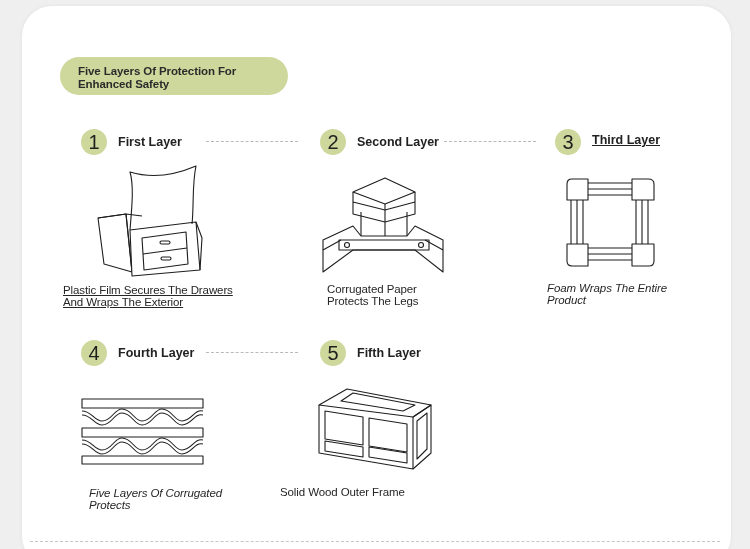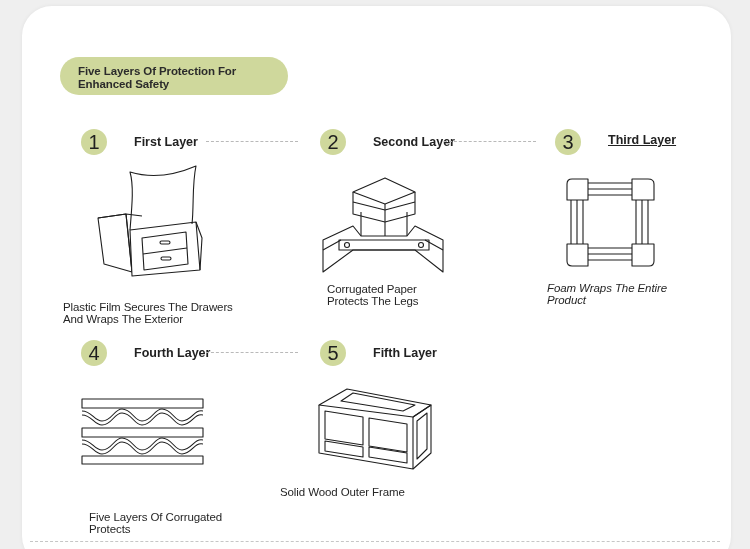--- a/index.html
+++ b/index.html
@@ -2,21 +2,21 @@
 <html><head>
 <meta charset="utf-8">
 <style>
   html, body { margin:0; padding:0; }
   body { width:750px; height:549px; background:#efefef; position:relative; overflow:hidden; font-family:"Liberation Sans", sans-serif; color:#1e1e1e; }
   .card { position:absolute; left:22px; top:6px; width:709px; height:560px; background:#fff; border-radius:30px; box-shadow:0 0 4px rgba(0,0,0,0.06); }
   .pill { position:absolute; left:60px; top:57px; width:228px; height:38px; background:#cfd89c; border-radius:23px; }
   .pill-text { position:absolute; left:18px; top:8px; font-size:11.5px; line-height:13px; font-weight:bold; color:#2b2b2b; letter-spacing:-0.1px; width:200px; }
   .step { position:absolute; display:flex; align-items:center; }
   .num { width:26px; height:26px; border-radius:50%; background:#cfd89c; display:flex; align-items:center; justify-content:center; font-size:20px; color:#1f1f1f; }
-  .step-label { font-size:12.5px; font-weight:bold; margin-left:27px; color:#222; }
+  .step-label { font-size:12.5px; font-weight:bold; margin-left:11px; color:#222; }
   .dash { position:absolute; height:0; border-top:1px dashed #b9b9b9; }
   .desc { position:absolute; font-size:11.5px; line-height:11.5px; color:#262626; letter-spacing:-0.1px; }
   svg.ill { position:absolute; overflow:visible; }
   svg.ill * { fill:none; stroke:#1e1e1e; stroke-width:1.1; stroke-linejoin:round; }
   svg.ill .fillw { fill:#fff; }
   .bottom-dash { position:absolute; left:30px; top:541px; width:690px; border-top:1px dashed #c6c6c6; }
 </style>
 </head>
 <body>
 
@@ -73,21 +73,21 @@
   <path d="M22 5 L66 5 M22 11 L66 11 M22 17 L66 17"></path>
   <path d="M22 70 L66 70 M22 76 L66 76 M22 82 L66 82"></path>
   <path d="M5 22 L5 66 M11 22 L11 66 M17 22 L17 66"></path>
   <path d="M70 22 L70 66 M76 22 L76 66 M82 22 L82 66"></path>
   <path d="M6 1 L22 1 L22 22 L1 22 L1 6 Q1 1 6 1 Z" class="fillw"></path>
   <path d="M66 1 L82 1 Q88 1 88 6 L88 22 L66 22 Z" class="fillw"></path>
   <path d="M1 66 L22 66 L22 88 L6 88 Q1 88 1 83 Z" class="fillw"></path>
   <path d="M66 66 L88 66 L88 83 Q88 88 83 88 L66 88 Z" class="fillw"></path>
 </svg>
 
-<div class="desc" style="left:63px;top:302px;">
+<div class="desc" style="left:63px;top:285px;text-decoration:underline;">
   <div>Plastic Film Secures The Drawers</div>
   <div>And Wraps The Exterior</div>
 </div>
 <div class="desc" style="left:327px;top:284px;">
   <div>Corrugated Paper</div>
   <div>Protects The Legs</div>
 </div>
 <div class="desc" style="left:547px;top:283px;font-style:italic;">
   <div>Foam Wraps The Entire</div>
   <div>Product</div>
@@ -119,21 +119,21 @@
   <path d="M24 14 L36 6 L98 18 L86 24 Z"></path>
   <path d="M2 18 L2 66 L96 82 L96 30"></path>
   <path d="M96 30 L114 18 L114 66 L96 82"></path>
   <path d="M100 34 L110 26 L110 62 L100 72 Z"></path>
   <path d="M8 24 L46 30 L46 58 L8 52 Z"></path>
   <path d="M52 31 L90 37 L90 65 L52 59 Z"></path>
   <path d="M8 56 L46 62 L46 72 L8 66 Z" transform="translate(0,-2)"></path>
   <path d="M52 62 L90 68 L90 78 L52 72 Z" transform="translate(0,-2)"></path>
 </svg>
 
-<div class="desc" style="left:89px;top:512px;">
+<div class="desc" style="left:89px;top:488px;font-style:italic;">
   <div>Five Layers Of Corrugated</div>
   <div>Protects</div>
 </div>
 <div class="desc" style="left:280px;top:487px;text-align:right;">
   <div>Solid Wood Outer Frame</div>
 </div>
 
 <div class="bottom-dash"></div>
 
 </body></html>

